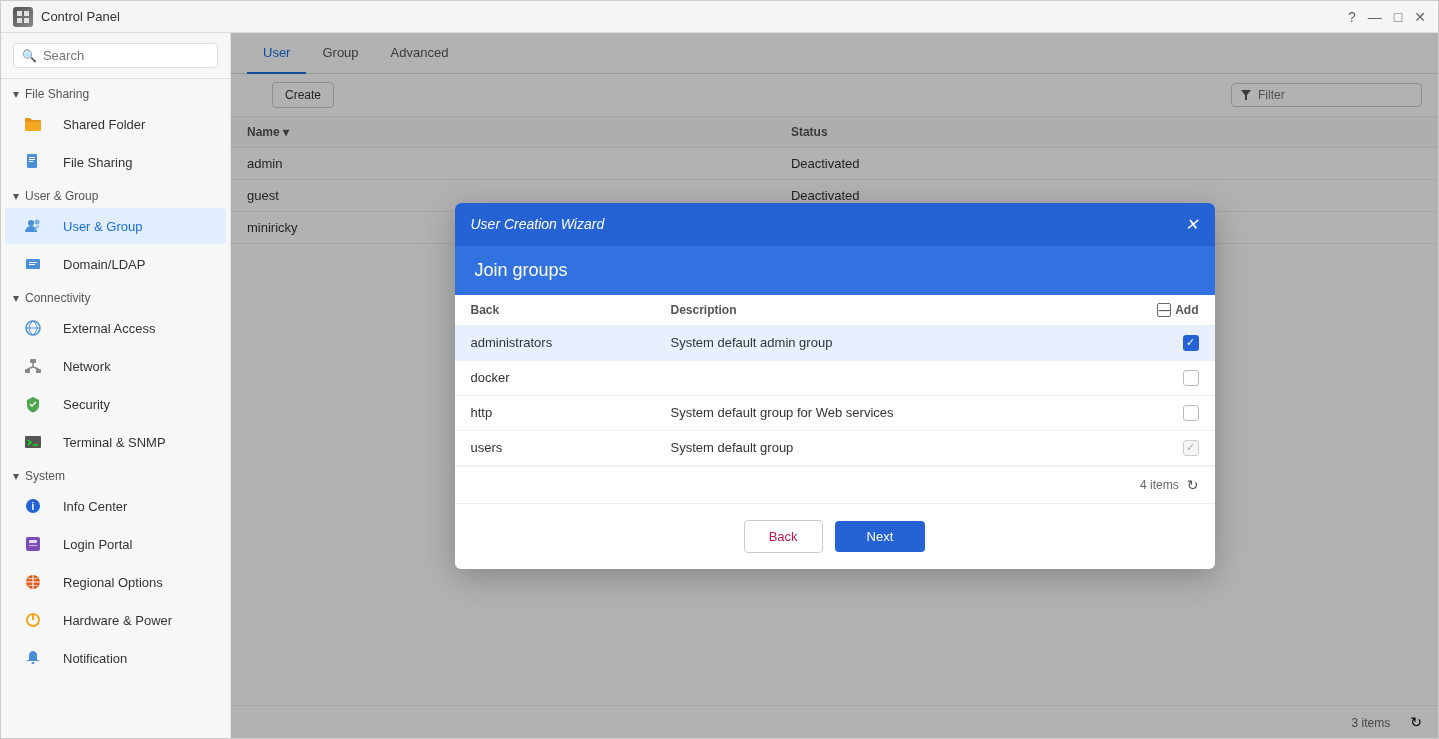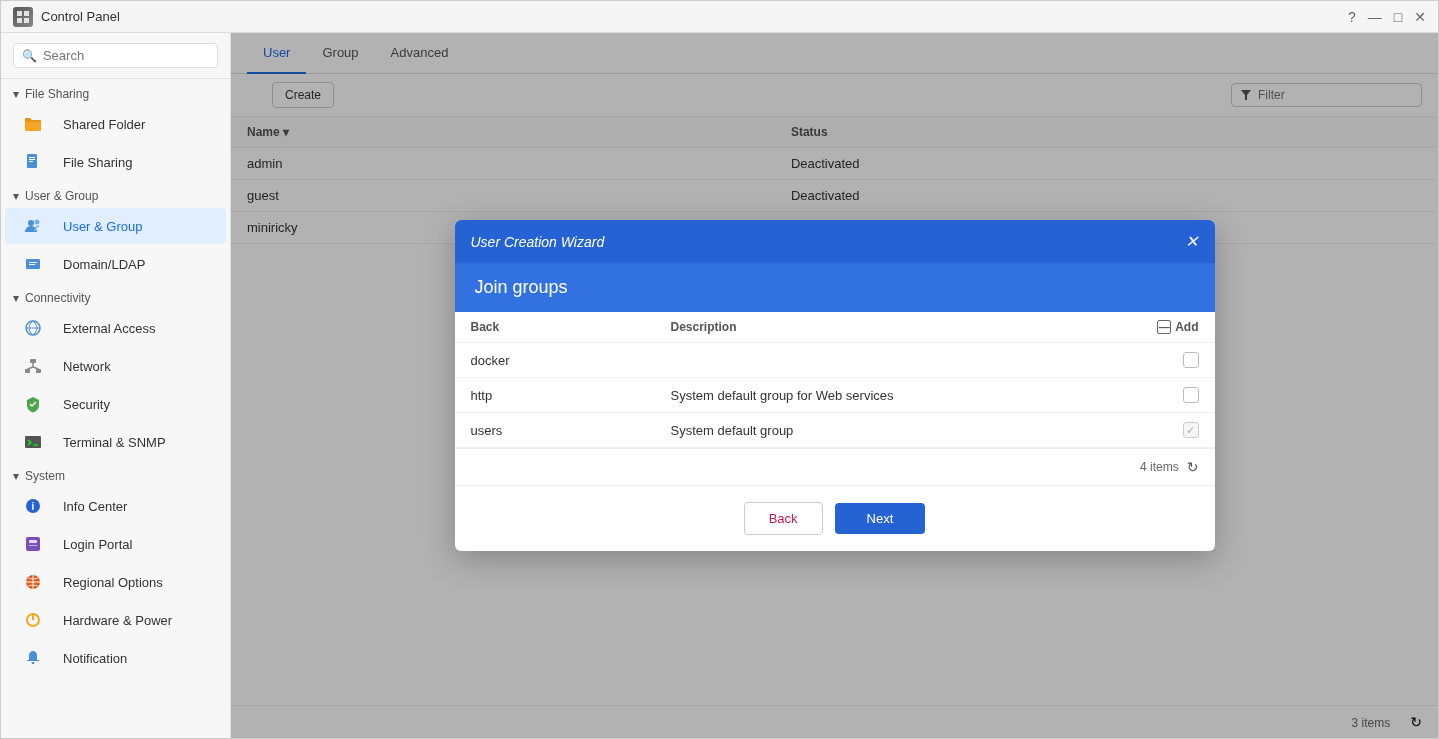--- a/index.html
+++ b/index.html
@@ -581,20 +581,27 @@
                   <th>Description</th>
                   <th style="width:80px;text-align:right;">
                     <span style="display:inline-flex;align-items:center;gap:4px;">
                       <span style="display:inline-flex;align-items:center;justify-content:center;width:14px;height:14px;border:1px solid #666;border-radius:2px;font-size:11px;color:#555;">—</span>
                       Add
                     </span>
                   </th>
                 </tr>
               </thead>
               <tbody>
+                <tr class="row-selected">
+                  <td>administrators</td>
+                  <td>System default admin group</td>
+                  <td style="text-align:right;">
+                    <div class="checkbox-checked" style="margin-left:auto;">✓</div>
+                  </td>
+                </tr>
                 <tr>
                   <td>docker</td>
                   <td></td>
                   <td style="text-align:right;">
                     <div class="checkbox-unchecked" style="margin-left:auto;"></div>
                   </td>
                 </tr>
                 <tr>
                   <td>http</td>
                   <td>System default group for Web services</td>

